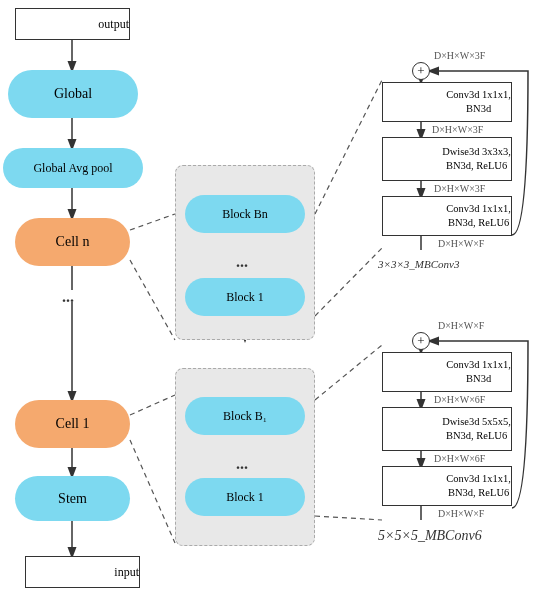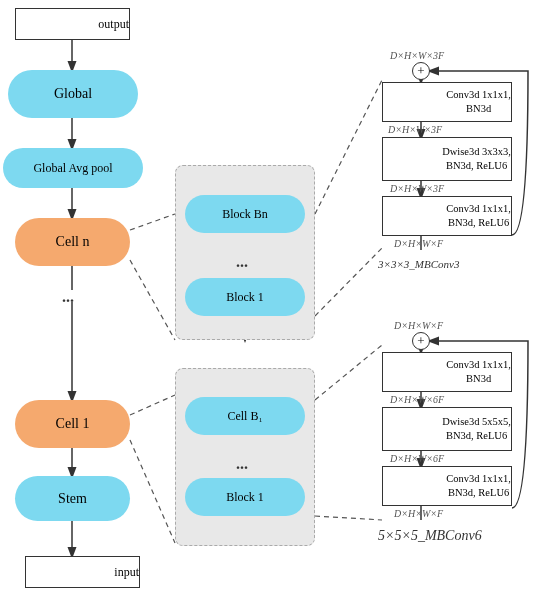--- a/index.html
+++ b/index.html
@@ -66,21 +66,21 @@
       position: absolute;
       font-size: 11px;
       color: #333;
       text-align: center;
     }
 
     .dim-label {
       position: absolute;
       font-size: 10px;
       color: #555;
-      font-style: italic;
+      margin-left: 44px;
     }
 
     .section-label {
       position: absolute;
       font-size: 11px;
       color: #333;
     }
 
     .plus-circle {
       position: absolute;
@@ -198,21 +198,21 @@
 
   <div class="label-text" style="left:236px; top:253px; font-size:16px; font-weight:bold;">...</div>
 
   <div class="rounded-box cyan-box" style="left:185px; top:278px; width:120px; height:38px;">
     <span>Block 1</span>
   </div>
 
   <div class="group-box" style="left:175px; top:368px; width:140px; height:178px;"></div>
 
   <div class="rounded-box cyan-box" style="left:185px; top:397px; width:120px; height:38px;">
-    <span>Cell B₁</span>
+    <span>Block B₁</span>
   </div>
 
   <div class="label-text" style="left:236px; top:455px; font-size:16px; font-weight:bold;">...</div>
 
   <div class="rounded-box cyan-box" style="left:185px; top:478px; width:120px; height:38px;">
     <span>Block 1</span>
   </div>
 
   <div class="plus-circle" style="left:412px; top:62px;">+</div>
 

